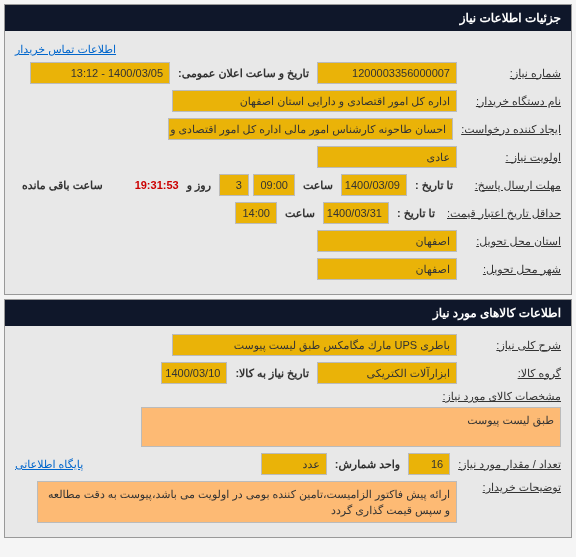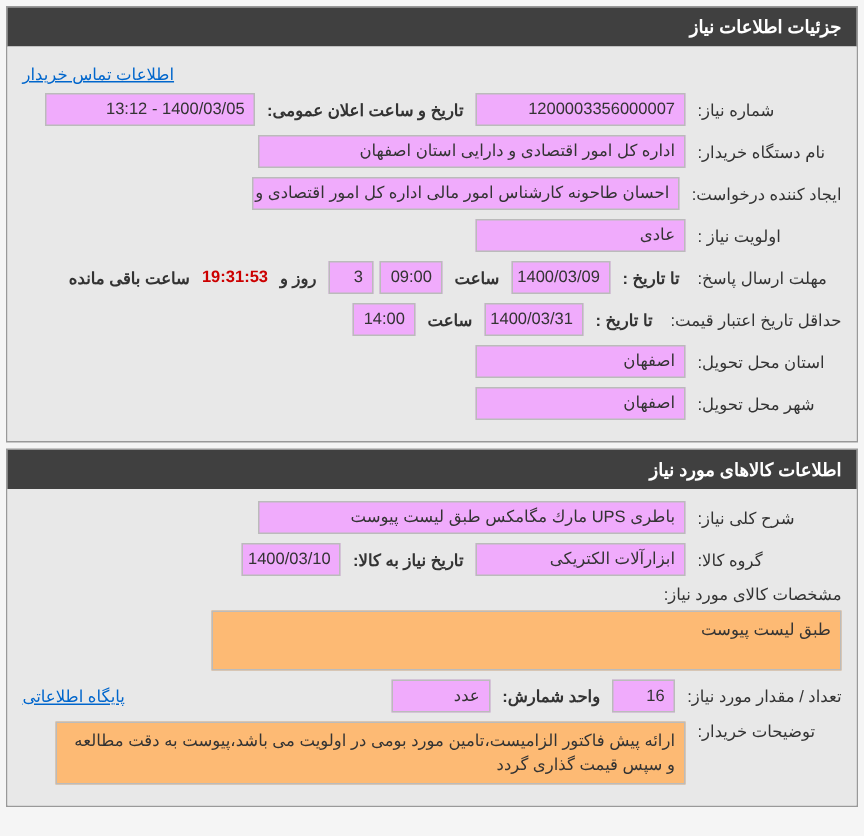--- a/index.html
+++ b/index.html
@@ -8,21 +8,21 @@
     font-size: 11px;
     background: #f5f5f5;
     width: 576px;
     color: #333;
   }
   .panel {
     margin: 4px;
     border: 1px solid #999;
   }
   .panel-header {
-    background: #404040;
+    background: #0f172a;
     color: #fff;
     padding: 6px 10px;
     font-weight: bold;
     font-size: 12px;
   }
   .panel-body {
     background: #e8e8e8;
     padding: 8px 10px;
   }
   .row {
@@ -30,32 +30,33 @@
     align-items: center;
     margin-bottom: 6px;
     flex-wrap: wrap;
     gap: 4px;
   }
   .label {
     white-space: nowrap;
     color: #333;
     font-size: 11px;
     min-width: 100px;
-    text-align: left;
+    text-align: right;
     padding-left: 4px;
+    text-decoration: underline;
   }
   .label-sm {
     white-space: nowrap;
     color: #333;
     font-size: 11px;
     padding: 0 4px;
     font-weight: bold;
   }
   .value-box {
-    background: #f0abfc;
+    background: #eab308;
     border: 1px solid #bbb;
     padding: 3px 6px;
     font-size: 11px;
     min-height: 20px;
     line-height: 14px;
   }
   .w-xl { width: 285px; }
   .w-md { width: 140px; }
   .w-sm { width: 66px; }
   .w-xs { width: 42px; }
@@ -72,20 +73,21 @@
     color: #0066cc;
     text-decoration: underline;
     cursor: pointer;
     font-size: 11px;
   }
   .countdown {
     color: #c00;
     font-weight: bold;
     direction: ltr;
     display: inline-block;
+    margin-left: 24px;
   }
   .top-right-link {
     text-align: left;
     padding: 4px 0 6px 0;
   }
 </style>
 </head>
 <body>
 
 <div class="panel">
@@ -175,17 +177,17 @@
     <div class="row">
       <span class="label">تعداد / مقدار مورد نیاز:</span>
       <span class="value-box w-xs">16</span>
       <span class="label-sm">واحد شمارش:</span>
       <span class="value-box w-sm">عدد</span>
       <span class="link" style="margin-right:auto;">پایگاه اطلاعاتی</span>
     </div>
 
     <div class="row" style="align-items:flex-start;">
       <span class="label">توضیحات خریدار:</span>
-      <div class="textarea">ارائه پیش فاکتور الزامیست،تامین مورد بومی در اولویت می باشد،پیوست به دقت مطالعه و سپس قیمت گذاری گردد</div>
+      <div class="textarea">ارائه پیش فاکتور الزامیست،تامین کننده بومی در اولویت می باشد،پیوست به دقت مطالعه و سپس قیمت گذاری گردد</div>
     </div>
 
   </div>
 </div>
 
 </body></html>

